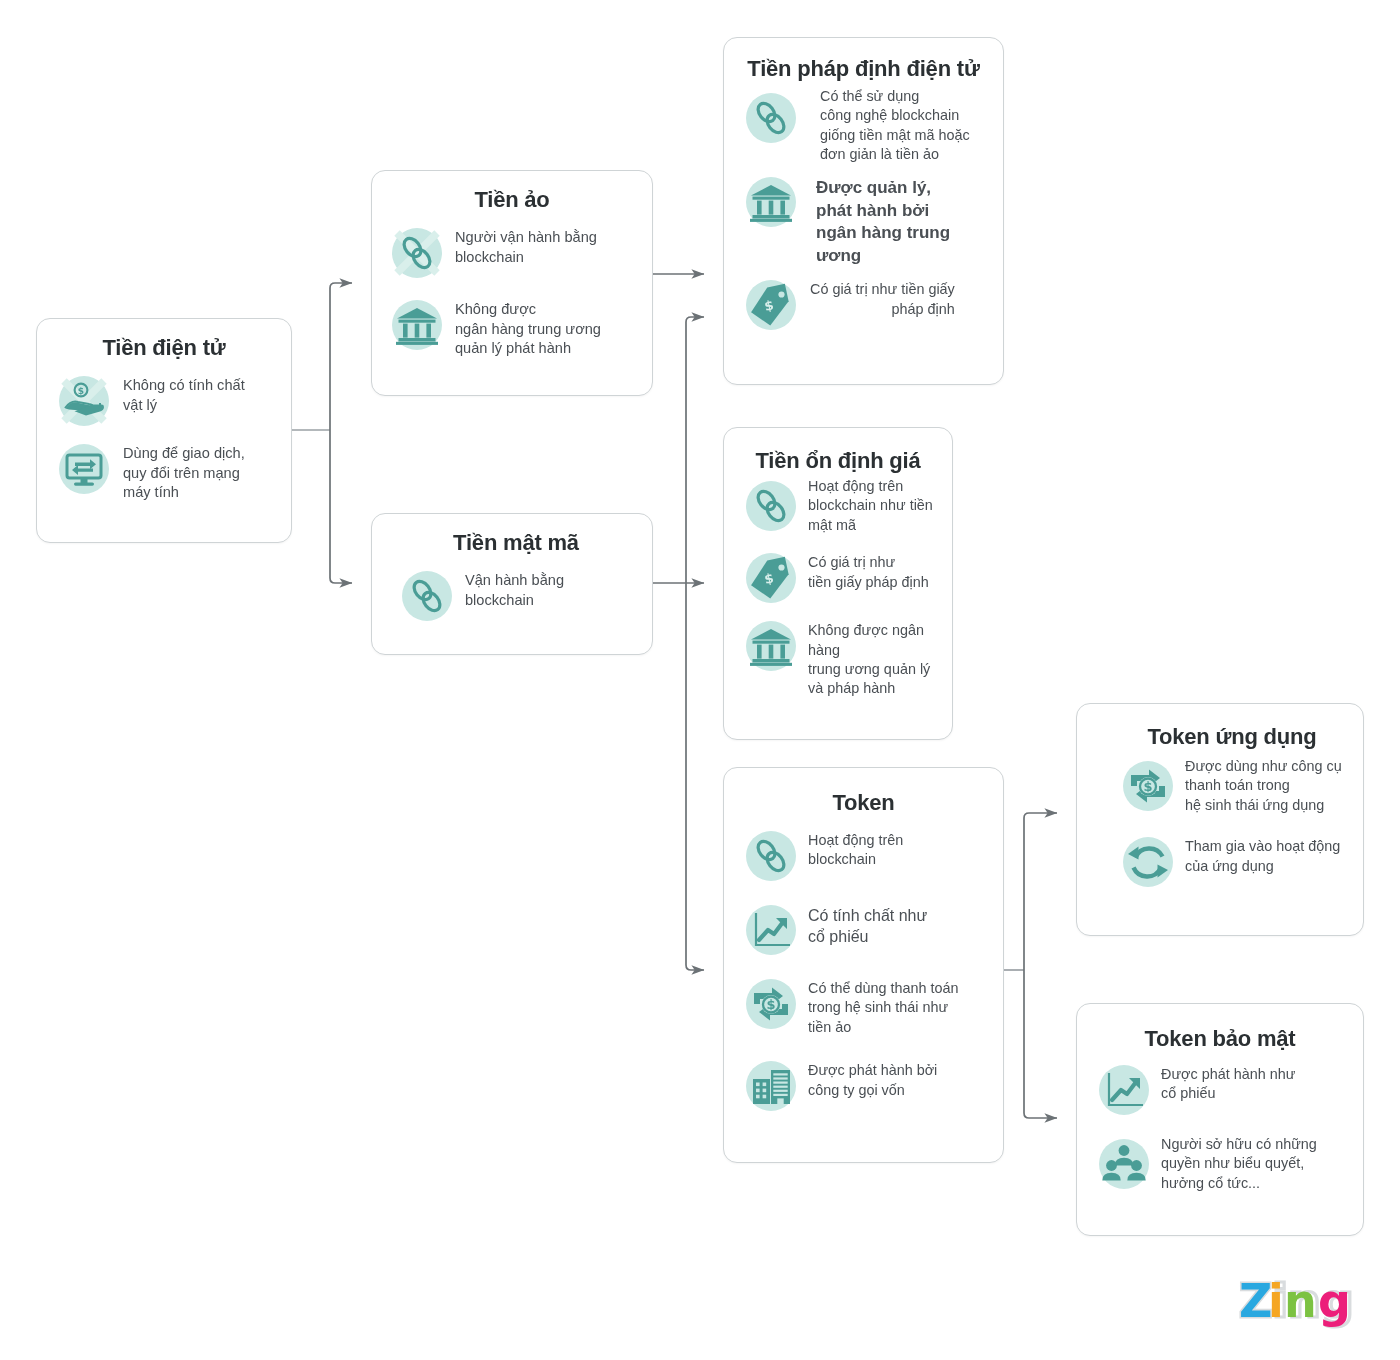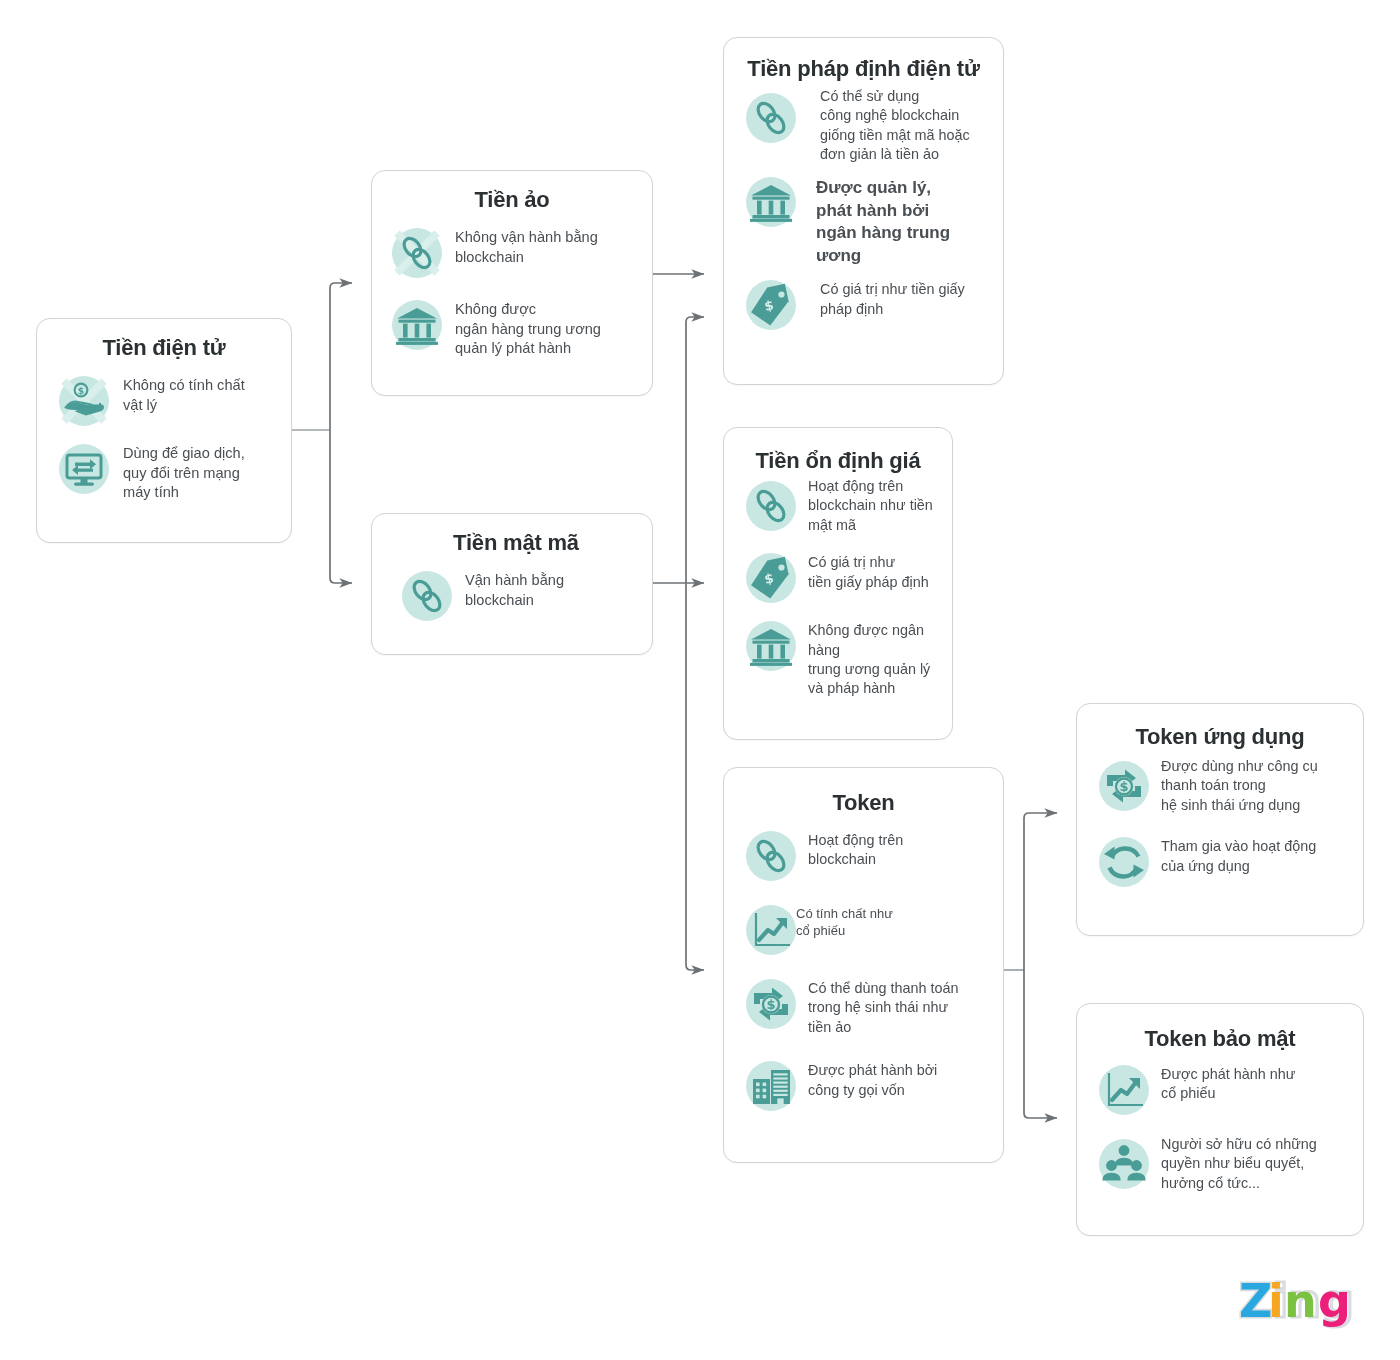--- a/index.html
+++ b/index.html
@@ -59,21 +59,21 @@
     white-space: pre-line;
   }
 
   
   #card-electronic { left: 36px;  top: 318px;  width: 256px; height: 225px; }
   #card-virtual    { left: 371px; top: 170px;  width: 282px; height: 226px; }
   #card-crypto     { left: 371px; top: 513px;  width: 282px; height: 142px; padding-left: 8px; }
   #card-cbdc       { left: 723px; top: 37px;   width: 281px; height: 348px; }
   #card-stable     { left: 723px; top: 427px;  width: 230px; height: 313px; }
   #card-token      { left: 723px; top: 767px;  width: 281px; height: 396px; }
-  #card-utility    { left: 1076px;top: 703px;  width: 288px; height: 233px; }
+  #card-utility    { left: 1076px;top: 703px;  width: 288px; height: 233px; padding-left: 24px; }
   #card-security   { left: 1076px;top: 1003px; width: 288px; height: 233px; }
 
   
   #zing-logo {
     position: absolute; left: 1238px; top: 1277px;
     width: 122px; height: 56px;
   }
 </style>
 </head>
 <body>
@@ -161,21 +161,21 @@
                   <line x1="45" y1="5" x2="5" y2="45"></line>
                 </g>
 
     <g fill="none" stroke="#4a9d96" stroke-width="3.2">
       <ellipse cx="20.5" cy="19.5" rx="7" ry="10.2" transform="rotate(-38 20.5 19.5)"></ellipse>
       <ellipse cx="29.5" cy="30.5" rx="7" ry="10.2" transform="rotate(-38 29.5 30.5)"></ellipse>
     </g>
          </svg>
        </span>
           </span>
-        <span class="btext" style="margin-left: 13px; font-size: 14.6px;">Không vận hành bằng
+        <span class="btext" style="margin-left: 13px; font-size: 14.6px;">Người vận hành bằng
 blockchain</span>
       </div>
       <div class="bullet" style="margin-top: 22px;">
         <span class="ic-wrap" style="width: 50px; height: 50px;">
             <span class="ic" style="width:50px;height:50px;background:#c8e7e3">
          <svg width="50" height="50" viewBox="0 0 50 50">
 
     <path d="M25 8 L45 18.4 L5 18.4 Z" fill="#4a9d96"></path>
     <rect x="6.5" y="19.6" width="37" height="3.1" fill="#4a9d96"></rect>
     <rect x="11" y="23.6" width="4.6" height="14" fill="#4a9d96"></rect>
@@ -258,21 +258,21 @@
         <span class="ic-wrap" style="width: 50px; height: 50px;">
             <span class="ic" style="width:50px;height:50px;background:#c8e7e3">
          <svg width="50" height="50" viewBox="0 0 50 50">
 
     <path d="M27 7 L45 7 L45 25 L22 45 L6 28 Z" fill="#4a9d96" transform="rotate(-12 25 25) translate(-2,0)"></path>
     <circle cx="35.5" cy="14.5" r="3.1" fill="#c8e7e3"></circle>
     <text x="24" y="30" font-size="13" font-weight="bold" fill="#d9efeb" text-anchor="middle" font-family="'DejaVu Sans',sans-serif" transform="rotate(-12 24 30)">$</text>
          </svg>
        </span>
           </span>
-        <span class="btext" style="margin-left: 24px; font-size: 14.4px;">Có giá trị như tiền giấy
+        <span class="btext" style="margin-left: 14px; font-size: 14.4px; text-align: right;">Có giá trị như tiền giấy
 pháp định</span>
       </div>
     </div>
   </div>
 
   <div class="card" id="card-stable">
     <div class="card-title" style="padding-top: 20px; font-size: 22px;">Tiền ổn định giá</div>
     <div class="bullets" style="padding-top: 6px; padding-left: 22px; padding-right: 10px;">
       <div class="bullet">
         <span class="ic-wrap" style="width: 50px; height: 50px;">
@@ -348,21 +348,21 @@
         <span class="ic-wrap" style="width: 50px; height: 50px;">
             <span class="ic" style="width:50px;height:50px;background:#c8e7e3">
          <svg width="50" height="50" viewBox="0 0 50 50">
 
     <path d="M10 8 L10 40 L44 40" fill="none" stroke="#4a9d96" stroke-width="2.2"></path>
     <path d="M13 35 L22 25 L28 29 L37 17" fill="none" stroke="#4a9d96" stroke-width="4.2" stroke-linecap="round" stroke-linejoin="round"></path>
     <path d="M30 13 L41 13 L41 24 L36.4 19.4 L34.5 17.5 Z" fill="#4a9d96"></path>
          </svg>
        </span>
           </span>
-        <span class="btext" style="font-size: 13px;">Có tính chất như
+        <span class="btext" style="margin-left: 12px; font-size: 16px;">Có tính chất như
 cổ phiếu</span>
       </div>
       <div class="bullet" style="margin-top: 24px;">
         <span class="ic-wrap" style="width: 50px; height: 50px;">
             <span class="ic" style="width:50px;height:50px;background:#c8e7e3">
          <svg width="50" height="50" viewBox="0 0 50 50">
 
     <path d="M8 14 L26 14 L26 8.5 L37 17 L26 25.5 L26 20 L14 20 L14 25 L8 25 Z" fill="#4a9d96"></path>
     <path d="M42 36 L24 36 L24 41.5 L13 33 L24 24.5 L24 30 L36 30 L36 25 L42 25 Z" fill="#4a9d96"></path>
     <circle cx="25" cy="25.5" r="9.4" fill="#c8e7e3"></circle>

